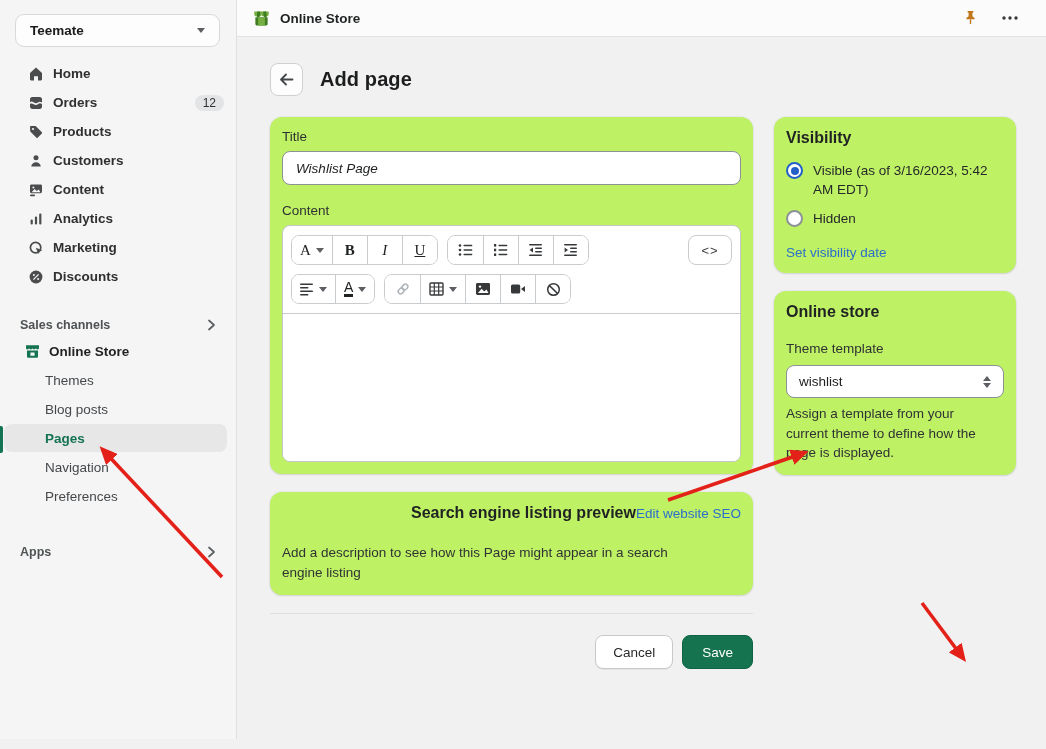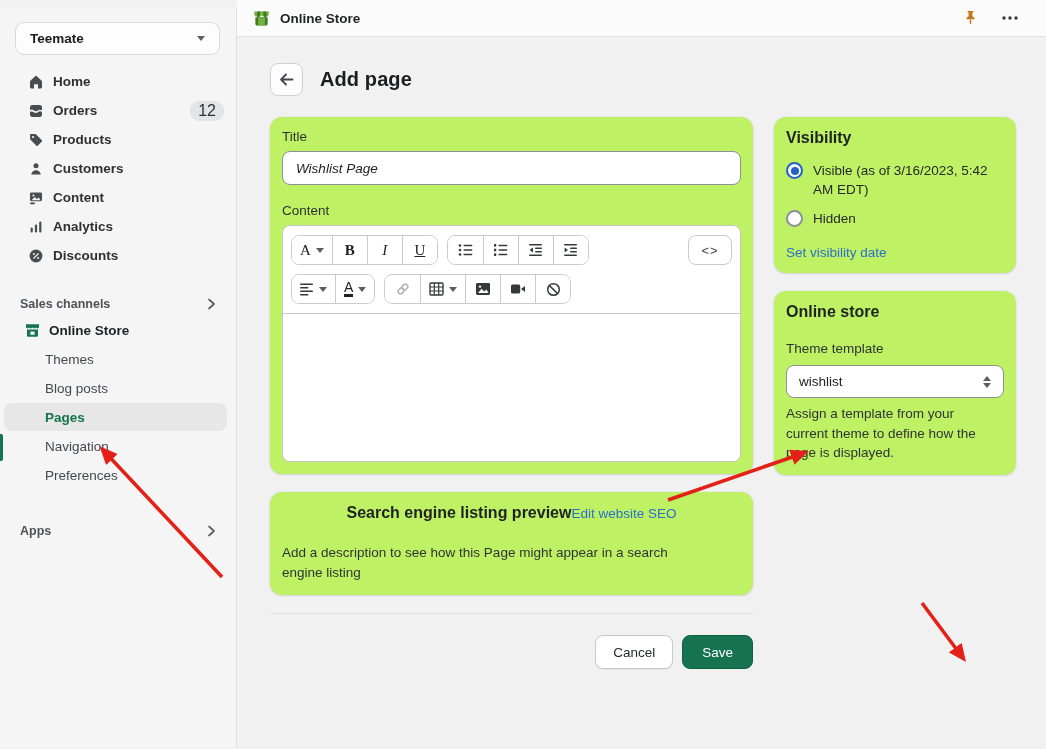--- a/index.html
+++ b/index.html
@@ -1,27 +1,27 @@
 <!DOCTYPE html>
 <html><head>
 <meta charset="utf-8">
 <style>
   * { margin:0; padding:0; box-sizing:border-box; }
   html,body { background:#e8e8e8; }
   body { font-family:"Liberation Sans", sans-serif; color:#303030; }
   .app { position:relative; width:1046px; height:749px; background:#f1f1f1; overflow:hidden; margin:0 auto; }
 
   
-  .sidebar { position:absolute; left:0; top:8px; width:237px; height:739px; background:#f5f5f5; border-right:1px solid #e0e0e0; }
+  .sidebar { position:absolute; left:0; top:0; width:237px; height:739px; background:#f5f5f5; border-right:1px solid #e0e0e0; }
   .store-switcher { display:flex; align-items:center; justify-content:space-between; margin:14px 16px 0 15px; height:33px; background:#fdfdfd; border:1px solid #d9d9d9; border-radius:9px; padding:0 14px; font-size:13.5px; font-weight:700; color:#1a1a1a; cursor:pointer; }
   .nav { margin-top:12px; }
   .nav-item { display:flex; align-items:center; height:29px; padding:0 12px 0 27px; font-size:13.5px; font-weight:600; color:#303030; cursor:pointer; }
   .nav-item .nicon { width:17px; height:17px; margin-right:9px; display:inline-flex; align-items:center; justify-content:center; color:#4a4c4e; }
   .nav-item .nlabel { flex:1; }
-  .badge { background:#e3e4e5; color:#303030; font-size:16px; font-weight:500; border-radius:9px; padding:1px 8px; }
+  .badge { background:#e3e4e5; color:#303030; font-size:12px; font-weight:500; border-radius:9px; padding:1px 8px; }
   .section-row { display:flex; align-items:center; justify-content:space-between; padding:0 20px 0 20px; height:24px; margin-top:22px; color:#4f5355; font-size:12.5px; font-weight:600; cursor:pointer; }
   .chev { color:#5c5f62; }
   .subnav-head { display:flex; align-items:center; height:28px; padding:0 12px 0 23px; font-size:13.5px; font-weight:700; color:#1f2122; cursor:pointer; }
   .subnav-head .nicon { width:18px; height:18px; margin-right:8px; display:inline-flex; align-items:center; justify-content:center; }
   .subnav-item { display:flex; align-items:center; height:28px; margin:1px 9px 1px 4px; padding-left:41px; font-size:13.5px; font-weight:500; color:#45484b; border-radius:8px; cursor:pointer; }
   .subnav-item.active { background:#e7e7e7; color:#147350; font-weight:600; }
   .active-bar { position:absolute; left:0; top:426px; width:3px; height:27px; background:#147350; border-radius:0 2px 2px 0; }
 
   
   .main { position:absolute; left:237px; top:0; width:809px; height:749px; }
@@ -55,21 +55,21 @@
   .tb-serif { font-family:"Liberation Serif", serif; font-size:15px; }
   .tb-bold { font-weight:700; }
   .tb-italic { font-style:italic; }
   .tb-underline { text-decoration:underline; }
   .tb-code { margin-left:auto; border:1px solid #c9cccf; border-radius:8px; height:30px; min-width:44px; font-size:13px; letter-spacing:1px; color:#3c3f42; }
   .tb-caret { display:inline-block; width:0; height:0; border-left:4px solid transparent; border-right:4px solid transparent; border-top:5px solid #5c5f62; }
   .color-a { font-size:14px; font-weight:500; border-bottom:3px solid #202223; line-height:13px; }
   .editor-area { border-top:1px solid #c9cccf; height:148px; background:#fff; cursor:text; }
 
   
-  .seo-head { display:flex; align-items:center; justify-content:center; }
+  .seo-head { display:flex; align-items:center; justify-content:flex-end; }
   .card-h { font-size:16px; font-weight:700; color:#1f2122; }
   .link { color:#2c6ecb; font-size:13.5px; cursor:pointer; }
   .seo-desc { margin-top:21px; font-size:13.5px; line-height:20px; color:#303234; max-width:430px; }
 
   
   .radio-row { display:flex; align-items:flex-start; gap:10px; margin-top:14px; cursor:pointer; }
   .radio { width:17px; height:17px; border-radius:50%; border:2px solid #8c9196; background:#fff; flex:none; margin-top:1px; }
   .radio.checked { border-color:#2361c9; position:relative; }
   .radio.checked::after { content:""; position:absolute; left:2.5px; top:2.5px; width:8px; height:8px; border-radius:50%; background:#2361c9; }
   .radio-label { font-size:13.5px; line-height:19px; color:#26282a; max-width:176px; }
@@ -155,20 +155,29 @@
       </div>
       <div class="nav-item">
         <span class="nicon">
           <svg class="gicon" width="16" height="16" viewBox="0 0 16 16">
               <rect x="2.6" y="8.6" width="2.2" height="5" rx="1" fill="#4a4c4e"></rect>
               <rect x="6.9" y="5.6" width="2.2" height="8" rx="1" fill="#4a4c4e"></rect>
               <rect x="11.2" y="2.6" width="2.2" height="11" rx="1" fill="#4a4c4e"></rect>
             </svg>
         </span>
         <span class="nlabel">Analytics</span>
+      </div>
+      <div class="nav-item">
+        <span class="nicon">
+          <svg class="gicon" width="16" height="16" viewBox="0 0 16 16">
+              <circle cx="7.6" cy="7.6" r="5.2" fill="none" stroke="#4a4c4e" stroke-width="1.7"></circle>
+              <path fill="#4a4c4e" d="M7.8 7.8l6.6 2.4-2.9 1-1.1 2.9z"></path>
+            </svg>
+        </span>
+        <span class="nlabel">Marketing</span>
       </div>
       <div class="nav-item">
         <span class="nicon">
           <svg class="gicon" width="16" height="16" viewBox="0 0 16 16">
               <circle cx="8" cy="8" r="6.4" fill="#4a4c4e"></circle>
               <path stroke="#f5f5f5" stroke-width="1.3" d="M5.4 10.6 10.6 5.4"></path>
               <circle cx="5.9" cy="5.9" r="1" fill="#f5f5f5"></circle>
               <circle cx="10.1" cy="10.1" r="1" fill="#f5f5f5"></circle>
             </svg>
         </span>

